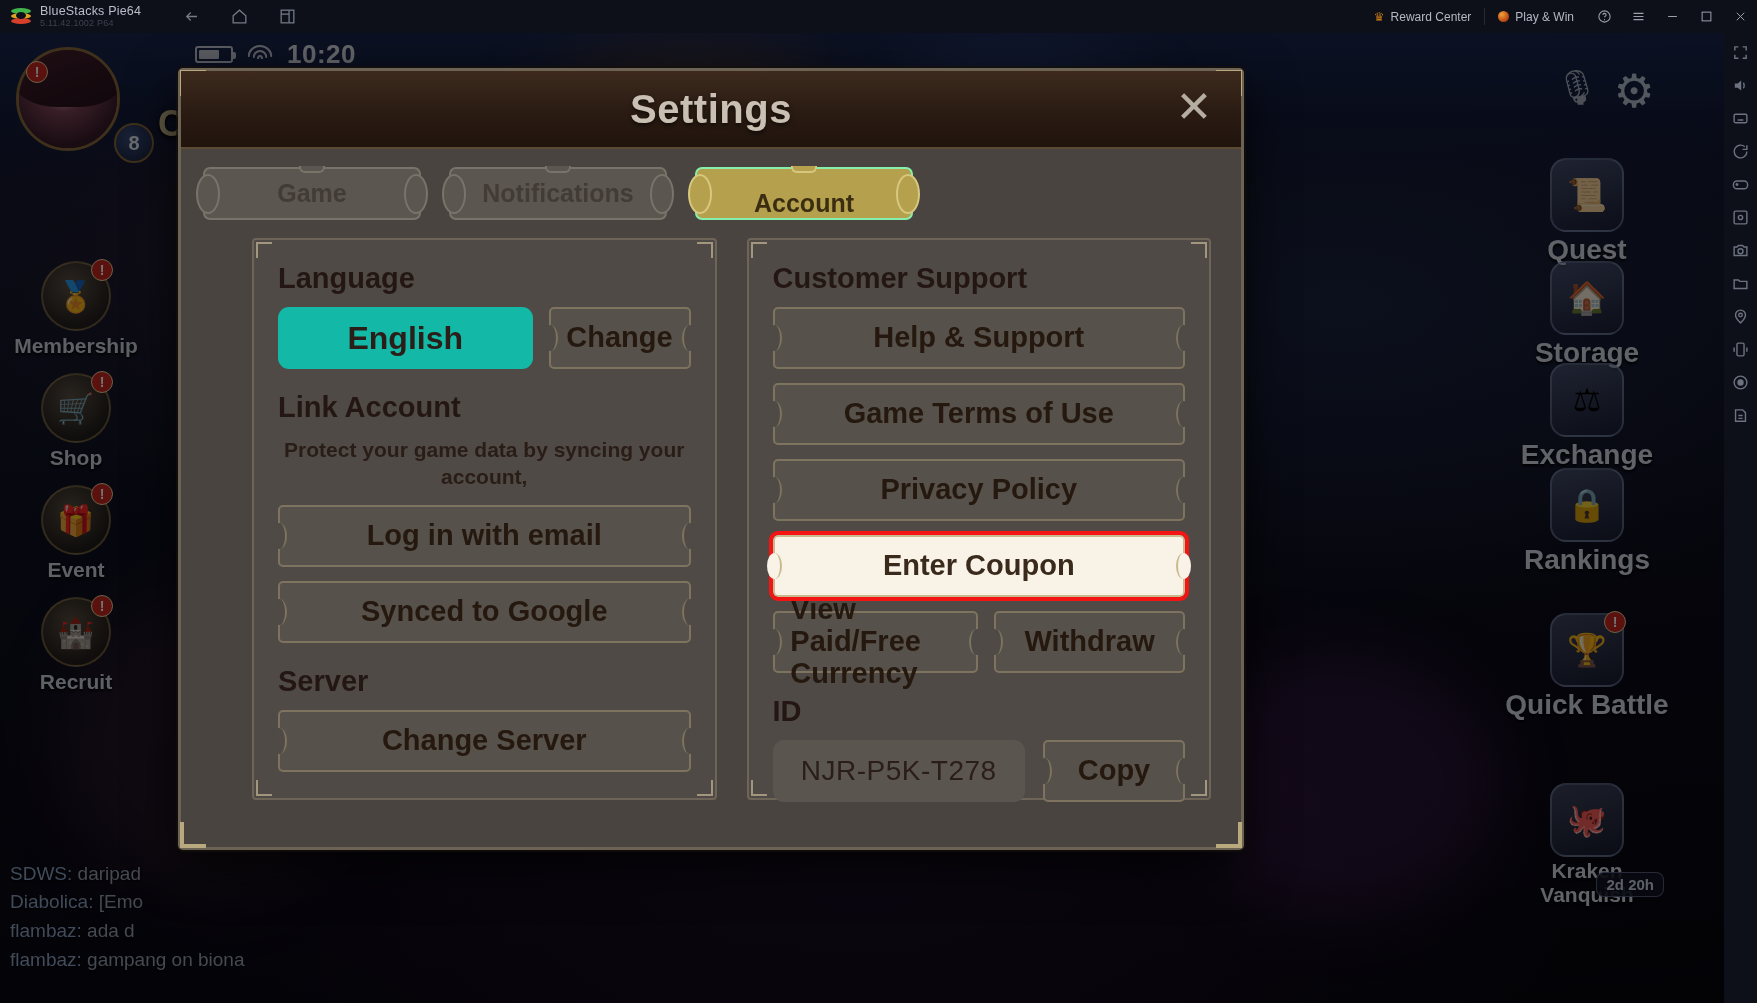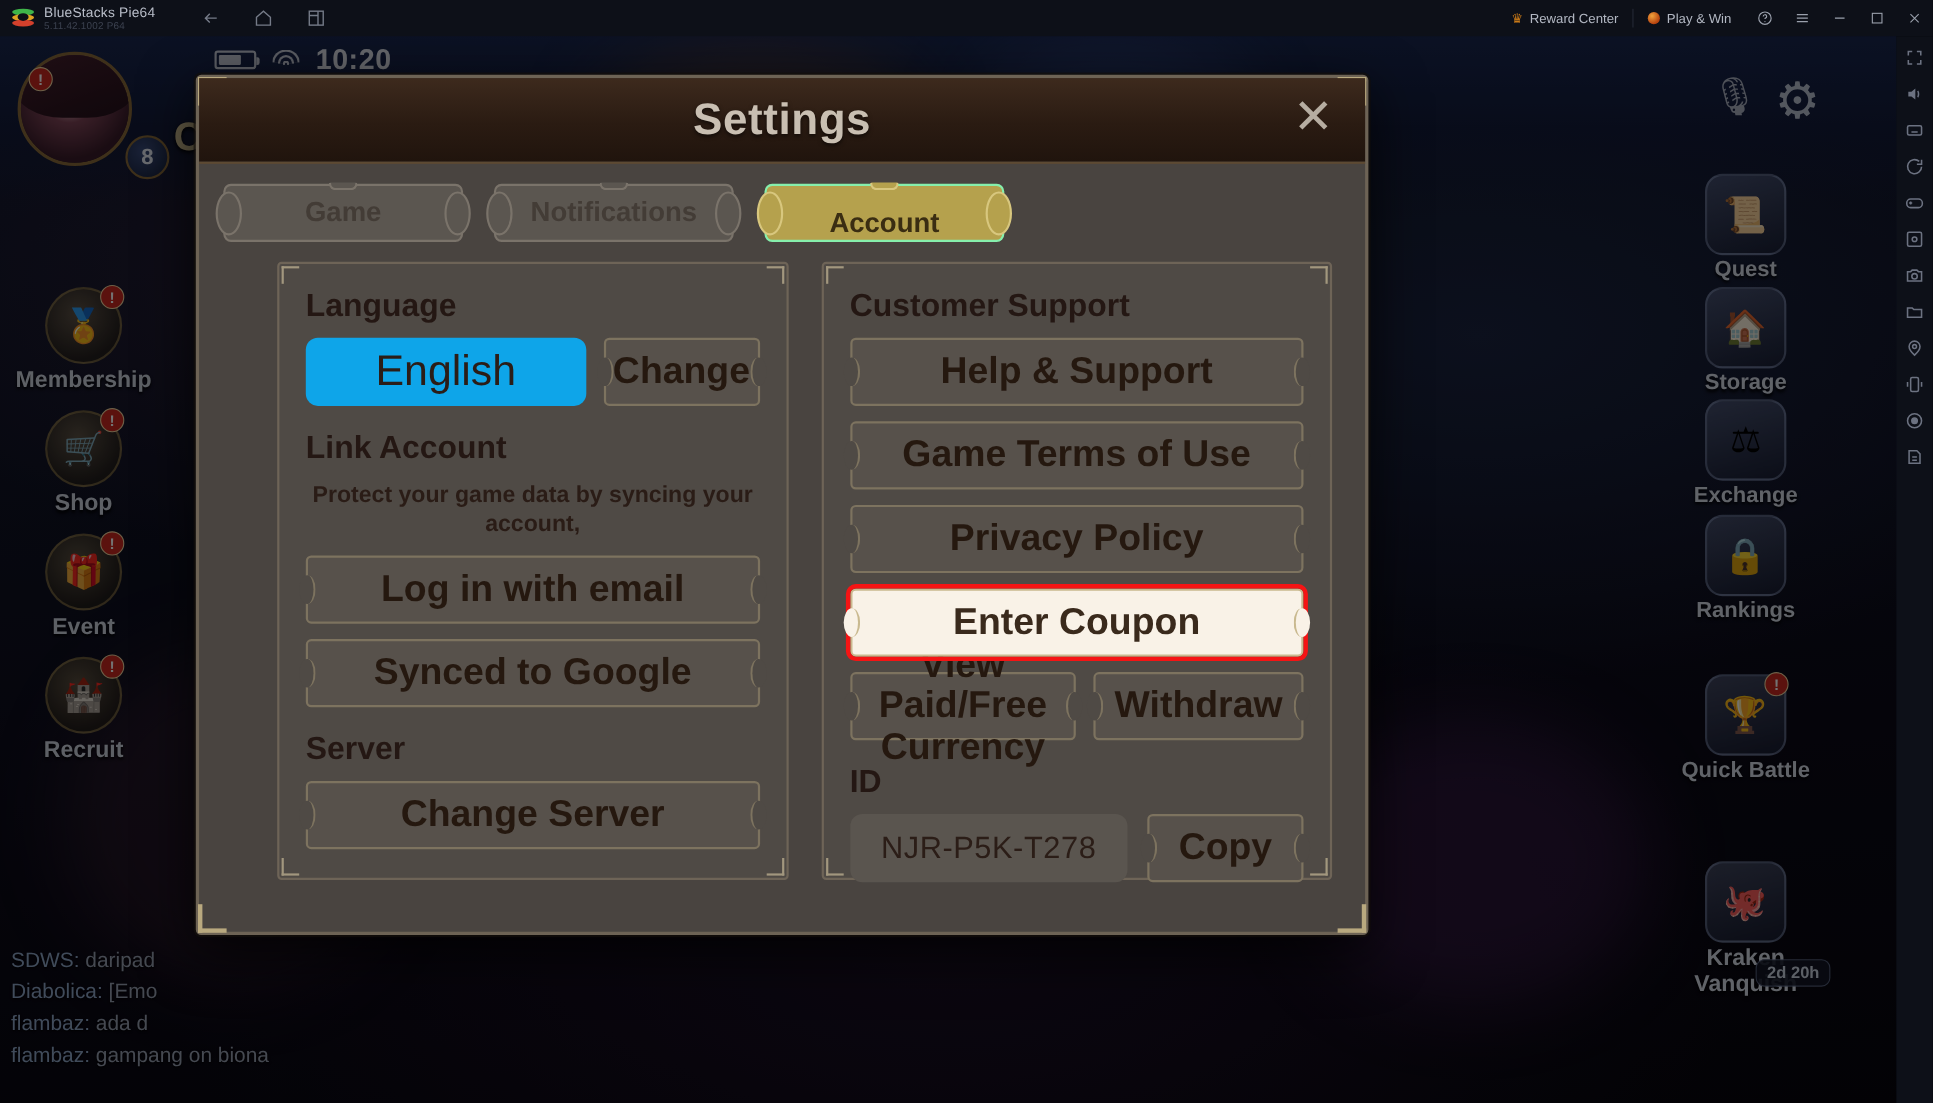--- a/index.html
+++ b/index.html
@@ -91,21 +91,21 @@
       border: 2px solid rgba(168,142,86,.55); position: relative; }
   .lmenu .ico .sym { position:absolute; inset:0; display:flex; align-items:center; justify-content:center; font-size:30px; }
   .lmenu .lbl { font-size: 21px; color: #cfd4df; font-weight: bold; text-shadow: 0 2px 3px #000; }
 
   
   .rmenu { position: absolute; right: 52px; z-index: 3; width: 170px; text-align: center; }
   .rmenu .ico { width: 74px; height: 74px; margin: 0 auto 2px; border-radius: 16px;
       background: linear-gradient(165deg, rgba(126,140,180,.45), rgba(28,34,56,.8));
       border: 2px solid rgba(154,168,206,.45); position: relative; }
   .rmenu .ico .sym { position:absolute; inset:0; display:flex; align-items:center; justify-content:center; font-size:32px; }
-  .rmenu .lbl { font-size: 20px; color: #d6dbe6; font-weight: bold; text-shadow: 0 2px 3px #000; }
+  .rmenu .lbl { font-size: 28px; color: #d6dbe6; font-weight: bold; text-shadow: 0 2px 3px #000; }
 
   .gear-top { position:absolute; right:62px; top:30px; width:56px; height:56px; z-index:3; color:#b9c0d0; font-size:46px; line-height:56px; text-align:center;}
   .mic-top { position:absolute; right:124px; top:34px; width:46px; height:48px; z-index:3; color:#aab1c2; font-size:34px; text-align:center;}
 
   
   .chatlog { position: absolute; left: 10px; bottom: 28px; z-index: 3; font-size: 19px; line-height: 1.52; color: #9aa2b4; text-shadow: 0 1px 2px #000; }
   .chatlog div span.nm { color: #8fa6c8; }
 
   
   .timer-chip { position: absolute; right: 60px; bottom: 106px; z-index: 4;
@@ -189,35 +189,35 @@
   .panel .pc.br { bottom:2px; right:2px; border-bottom:2px solid #a2977e; border-right:2px solid #a2977e; }
 
   .sec-title { font-size: 29px; font-weight: bold; color: #241713; margin-bottom: 12px; }
   .sec-title.mt { margin-top: 22px; }
   .sec-desc { font-size: 21px; font-weight: bold; color: #2a1c16; text-align: center; line-height: 1.3; margin: 0 6px 14px; }
 
   .row { display: flex; gap: 16px; align-items: stretch; }
 
   .value-box {
     flex: 1; height: 62px; border-radius: 11px;
-    background: #0ea5e9;
+    background: #14b8a6;
     display: flex; align-items: center; justify-content: center;
-    font-size: 39px; font-weight: normal; color: #2b1d17;
+    font-size: 32px; font-weight: bold; color: #2b1d17;
   }
 
   
   .gbtn {
     position: relative;
     height: 62px;
     background: #57514b;
     border: 2px solid #7d735f;
     border-radius: 5px;
     display: flex; align-items: center; justify-content: center;
-    font-size: 34px; font-weight: bold; color: #25180f;
-    cursor: pointer; text-align: center; line-height: 1.1;
+    font-size: 29px; font-weight: bold; color: #25180f;
+    cursor: pointer; text-align: left; line-height: 1.1;
   }
   .gbtn .nl, .gbtn .nr {
     position: absolute; top: 50%; transform: translateY(-50%);
     width: 15px; height: 26px; background: #4f4a45; border-radius: 50%;
   }
   .gbtn .nl { left: -8px; border-right: 2px solid #7d735f; }
   .gbtn .nr { right: -8px; border-left: 2px solid #7d735f; }
   .gbtn.wide { width: 100%; }
   .gbtn.chg { width: 142px; }
   .stack { display: flex; flex-direction: column; gap: 14px; }

